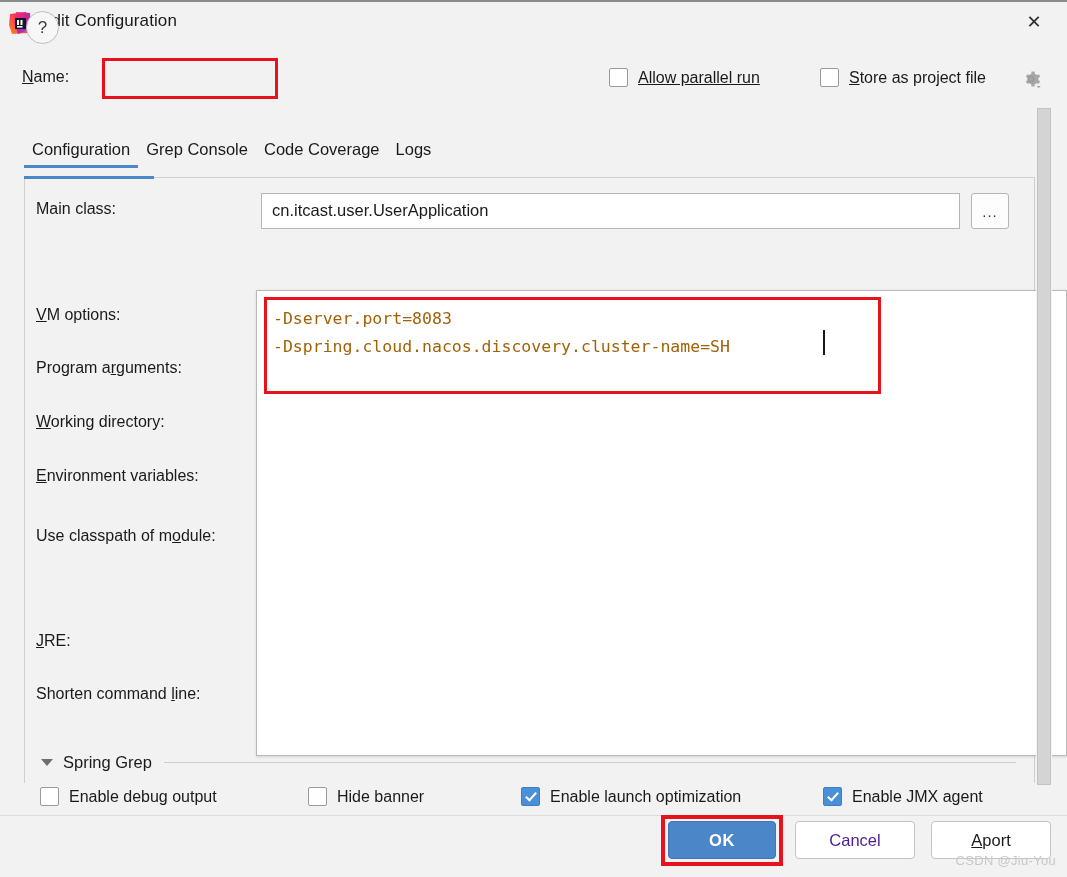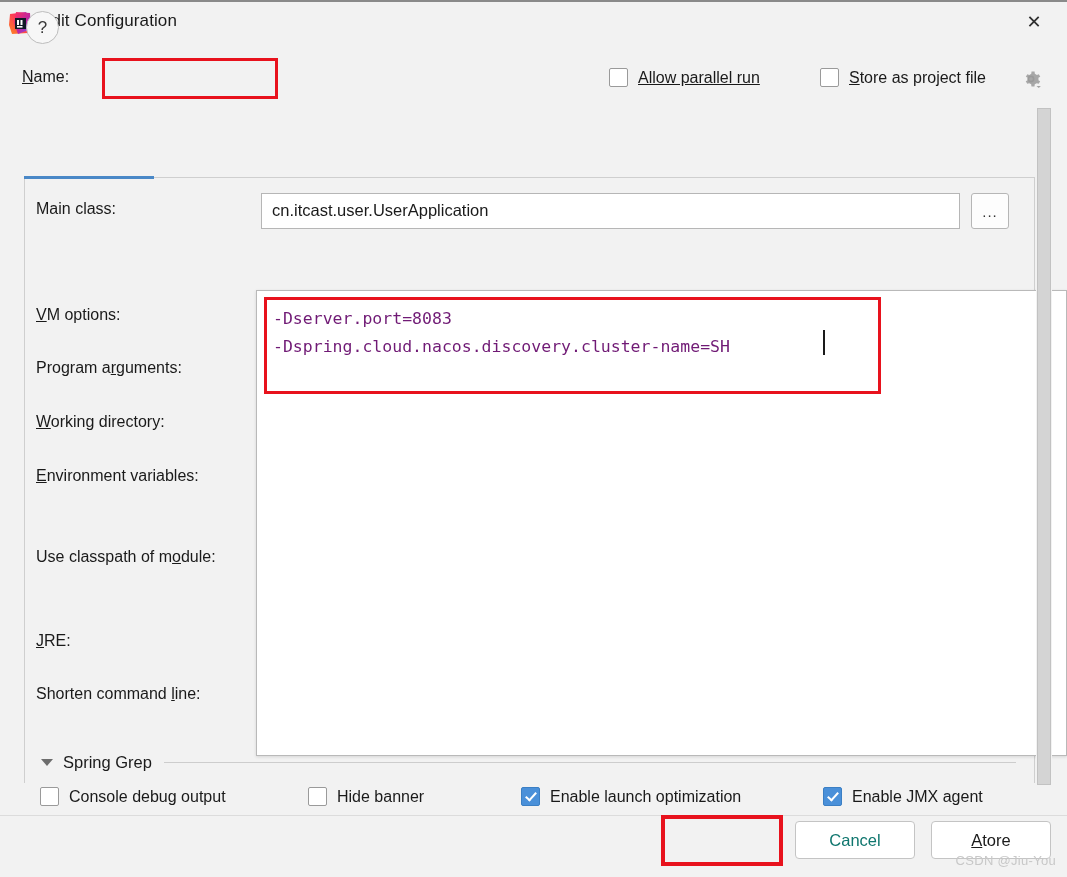--- a/index.html
+++ b/index.html
@@ -230,41 +230,41 @@
     left: 36px;
     font-size: 16px;
     white-space: nowrap;
     color: #1a1a1a;
   }
   .flabel u { text-decoration: underline; }
   #lbl-vm       { top: 306px; }
   #lbl-progargs { top: 359px; }
   #lbl-workdir  { top: 413px; }
   #lbl-envvars  { top: 467px; }
-  #lbl-classpath{ top: 548px; text-align: center; }
+  #lbl-classpath{ top: 527px; text-align: center; }
   #lbl-jre      { top: 632px; }
   #lbl-shorten  { top: 685px; }
 
   
   #vm-overlay {
     position: absolute;
     left: 256px; top: 290px;
     width: 811px; height: 466px;
     background: #ffffff;
     border: 1px solid #b9b9b9;
     box-sizing: border-box;
     box-shadow: 0 1px 3px rgba(0,0,0,.12);
   }
   #vm-text {
     position: absolute;
     left: 16px; top: 14px;
     font-family: "DejaVu Sans Mono", "Liberation Mono", monospace;
     font-size: 16.5px;
     line-height: 28px;
-    color: #701a75;
+    color: #a16207;
     white-space: pre;
   }
   #vm-caret {
     position: absolute;
     left: 823px; top: 330px;
     width: 1.6px; height: 25px;
     background: #1a1a1a;
   }
   #vm-redbox {
     position: absolute;
@@ -346,21 +346,21 @@
     width: 122px; height: 51px;
     border: 4px solid #e8121d;
     box-sizing: border-box;
     pointer-events: none;
   }
   #btn-cancel {
     left: 795px; top: 821px;
     width: 120px;
     background: #ffffff;
     border: 1px solid #c4c4c4;
-    color: #0f766e;
+    color: #4c1d95;
   }
   #btn-apply {
     left: 931px; top: 821px;
     width: 120px;
     background: #ffffff;
     border: 1px solid #c4c4c4;
     color: #1a1a1a;
   }
   #btn-apply u { text-decoration: underline; }
   #watermark {
@@ -416,20 +416,26 @@
     <div class="chk-box"></div>
     <div class="chk-label"><span></span><u>S</u><span>tore as project file</span></div>
   </div>
 
   <svg id="gear-icon" viewBox="0 0 24 24">
     <path fill="#9a9a9a" d="M12 8.2a3.8 3.8 0 1 0 0 7.6 3.8 3.8 0 0 0 0-7.6zm0 5.8a2 2 0 1 1 0-4 2 2 0 0 1 0 4z"></path>
     <path fill="#9a9a9a" d="M20.2 13.3l-.1-2.6 2-1.1-1.6-2.9-2.1.8-2.2-1.3-.3-2.3h-3.3l-.3 2.3-2.2 1.3-2.1-.8-1.6 2.9 2 1.1-.1 2.6-2 1.2 1.6 2.8 2.1-.8 2.2 1.3.3 2.3h3.3l.3-2.3 2.2-1.3 2.1.8 1.6-2.8-2-1.2z" opacity=".85"></path>
     <path fill="#9a9a9a" d="M18 19.5l2.4 2.4 2.4-2.4z" opacity=".9"></path>
   </svg>
 
+  <div id="tabs">
+    <div class="tab active">Configuration</div>
+    <div class="tab">Grep Console</div>
+    <div class="tab">Code Coverage</div>
+    <div class="tab">Logs</div>
+  </div>
 
   <div id="panel"></div>
   <div id="tab-underline"></div>
 
   <div id="mainclass-label">Main class:</div>
   <div id="mainclass-field">
     <div id="mainclass-value">cn.itcast.user.UserApplication</div>
   </div>
   <div id="mainclass-browse">...</div>
 
@@ -454,39 +460,40 @@
 
   <div class="section" id="sec-springboot">
     <div class="sec-arrow"></div>
     <div class="sec-title">Spring Grep</div>
     <div class="sec-line"></div>
   </div>
 
   <div id="springboot-row">
     <div class="chk-row" id="sb-chk-0">
       <div class="chk-box"></div>
-      <div class="chk-label">Console debug output</div>
+      <div class="chk-label">Enable debug output</div>
     </div>
     <div class="chk-row" id="sb-chk-1">
       <div class="chk-box"></div>
       <div class="chk-label">Hide banner</div>
     </div>
     <div class="chk-row" id="sb-chk-2">
       <div class="chk-box checked"></div>
       <div class="chk-label">Enable launch optimization</div>
     </div>
     <div class="chk-row" id="sb-chk-3">
       <div class="chk-box checked"></div>
       <div class="chk-label">Enable JMX agent</div>
     </div>
   </div>
 
   <div id="footer"></div>
   <div id="help-btn">?</div>
+  <div class="btn" id="btn-ok">OK</div>
   <div id="btn-ok-redbox"></div>
   <div class="btn" id="btn-cancel">Cancel</div>
   <div class="btn" id="btn-apply">
     <u>A</u>
-      <span>tore</span>
+      <span>port</span>
   </div>
   <div id="watermark">CSDN @Jiu-You</div>
 
 </div>
 
 </body></html>

